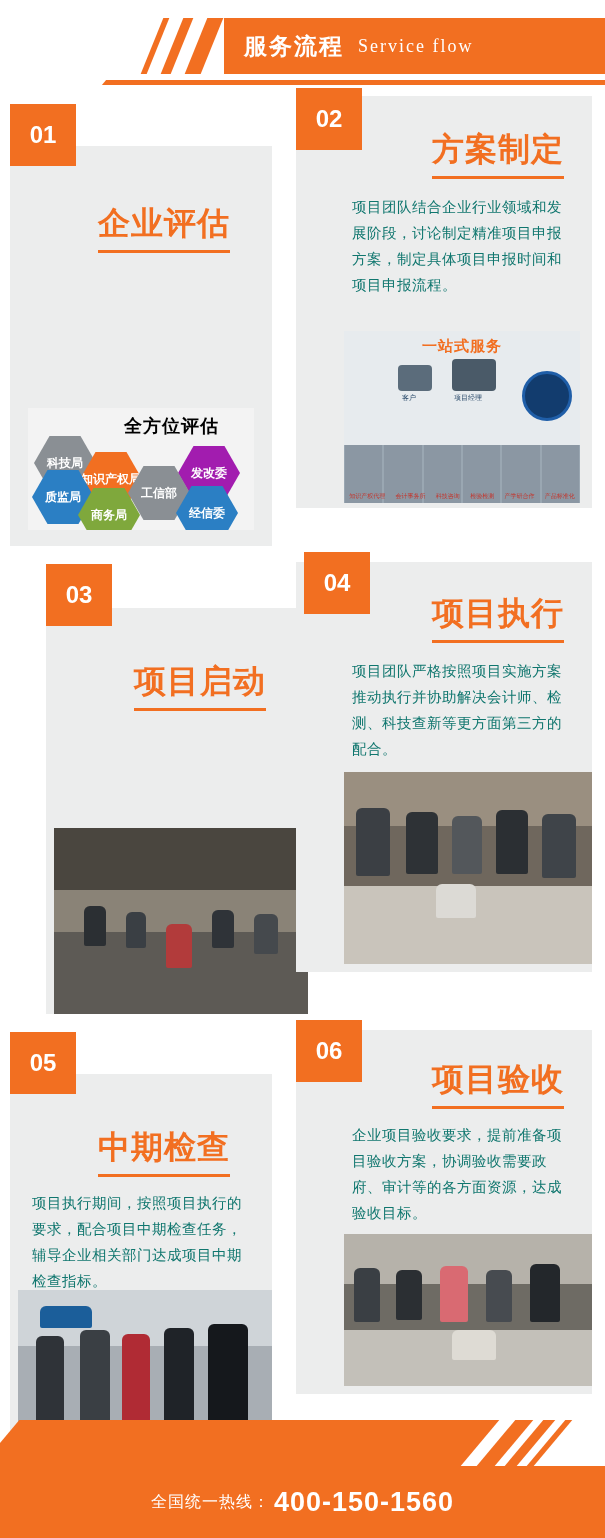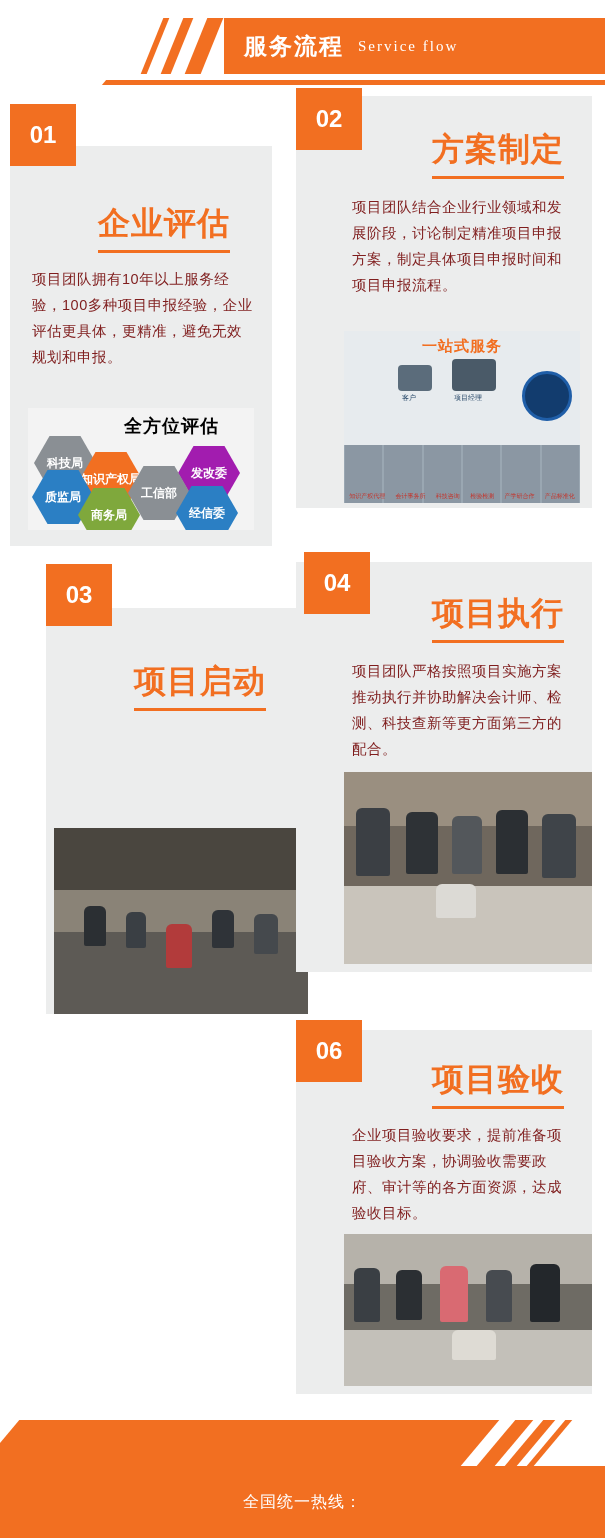--- a/index.html
+++ b/index.html
@@ -17,21 +17,21 @@
   .header-bar{
     position:absolute;left:224px;top:0;width:381px;height:56px;
     background:#f26f21;
     display:flex;align-items:center;
     padding-left:20px;box-sizing:border-box;
   }
   .header-cn{
     color:#ffffff;font-size:23px;font-weight:bold;letter-spacing:2px;
   }
   .header-en{
-    color:#ffffff;font-size:15px;letter-spacing:2px;margin-left:14px;
+    color:#ffffff;font-size:18px;letter-spacing:2px;margin-left:14px;
     font-family:"Liberation Serif","DejaVu Serif",serif;
   }
   .slash{
     position:absolute;background:#f26f21;
     transform:skewX(-22deg);
   }
   .s1{left:196px;top:0;width:16px;height:56px;}
   .s2{left:172px;top:0;width:10px;height:56px;}
   .s3{left:152px;top:0;width:6px;height:56px;}
   .hdr-line{
@@ -68,21 +68,21 @@
   .title{
     color:#f26f21;
     font-size:32px;font-weight:bold;letter-spacing:1px;
     position:absolute;
   }
   .title .ul{
     display:block;height:3px;background:#f26f21;margin-top:4px;
   }
   .desc{
     position:absolute;
-    color:#7f1d1d;
+    color:#0f766e;
     font-size:14.5px;
     line-height:26px;
     letter-spacing:0.5px;
   }
   .photo{
     position:absolute;
     background:#b9bec3;
     overflow:hidden;
   }
 
@@ -148,21 +148,20 @@
 <div class="grid">
 
   <div class="row" style="height:450px;padding-left:16px;">
 
     <div class="card left" style="top:50px;height:400px;">
       <div class="num" style="left:0;top:-42px;">01</div>
       <div class="title" style="left:88px;top:56px;">
         <span>企业评估</span>
         <span class="ul"></span>
       </div>
-      <div class="desc" style="left:22px;top:120px;width:222px;">项目团队拥有10年以上服务经验，100多种项目申报经验，企业评估更具体，更精准，避免无效规划和申报。</div>
       <div class="photo" style="left:18px;top:262px;width:226px;height:122px;">
         <div class="hexwrap">
           <div class="hex-title" style="left:96px;top:6px;">全方位评估</div>
           <div class="hex" style="left:6px;top:28px;background:#8a8f94;">科技局</div>
           <div class="hex" style="left:52px;top:44px;background:#f26f21;">知识产权局</div>
           <div class="hex" style="left:150px;top:38px;background:#a21caf;">发改委</div>
           <div class="hex" style="left:4px;top:62px;background:#2b7fc4;">质监局</div>
           <div class="hex" style="left:100px;top:58px;background:#8a8f94;">工信部</div>
           <div class="hex" style="left:50px;top:80px;background:#7fa83c;">商务局</div>
           <div class="hex" style="left:148px;top:78px;background:#2b7fc4;">经信委</div>
@@ -246,20 +245,40 @@
           <div class="person" style="left:152px;top:38px;width:32px;height:64px;background:#2b2f33;"></div>
           <div class="person" style="left:198px;top:42px;width:34px;height:64px;background:#3f4449;"></div>
           <div class="person" style="left:92px;top:112px;width:40px;height:34px;background:#dcdad5;"></div>
         </div>
       </div>
     </div>
   </div>
 
   <div class="row" style="height:410px;">
 
+    <div class="card left" style="top:44px;height:366px;">
+      <div class="num" style="left:0;top:-42px;">05</div>
+      <div class="title" style="left:88px;top:52px;">
+        <span>中期检查</span>
+        <span class="ul"></span>
+      </div>
+      <div class="desc" style="left:22px;top:116px;width:222px;">项目执行期间，按照项目执行的要求，配合项目中期检查任务，辅导企业相关部门达成项目中期检查指标。</div>
+      <div class="photo" style="left:8px;top:216px;width:254px;height:150px;background:#b8bdc2;">
+        <div class="room">
+          <div class="band" style="top:0;height:56px;background:#cfd4d8;"></div>
+          <div class="band" style="top:56px;height:94px;background:#a8aeb4;"></div>
+          <div class="person" style="left:18px;top:46px;width:28px;height:98px;background:#2f3338;"></div>
+          <div class="person" style="left:62px;top:40px;width:30px;height:108px;background:#3a3f44;"></div>
+          <div class="person" style="left:104px;top:44px;width:28px;height:104px;background:#b02b34;"></div>
+          <div class="person" style="left:146px;top:38px;width:30px;height:110px;background:#1f2328;"></div>
+          <div class="person" style="left:190px;top:34px;width:40px;height:114px;background:#15181c;"></div>
+          <div class="person" style="left:22px;top:16px;width:52px;height:22px;background:#1b5e9a;"></div>
+        </div>
+      </div>
+    </div>
 
     <div class="card right" style="top:0;height:364px;">
       <div class="num" style="left:0;top:-10px;">06</div>
       <div class="title" style="left:136px;top:28px;">
         <span>项目验收</span>
         <span class="ul"></span>
       </div>
       <div class="desc" style="left:56px;top:92px;width:218px;">企业项目验收要求，提前准备项目验收方案，协调验收需要政府、审计等的各方面资源，达成验收目标。</div>
       <div class="photo" style="left:48px;top:204px;width:248px;height:152px;background:#8e8d88;">
         <div class="room">
@@ -280,14 +299,15 @@
 
 <div class="footer">
   <div class="foot-diag">
     <i style="left:0;width:480px;"></i>
     <i style="left:496px;width:18px;"></i>
     <i style="left:524px;width:12px;"></i>
     <i style="left:546px;width:7px;"></i>
   </div>
   <div class="foot-bar">
     <span class="foot-txt">全国统一热线：</span>
+    <span class="foot-num">400-150-1560</span>
   </div>
 </div>
 
 </body></html>

